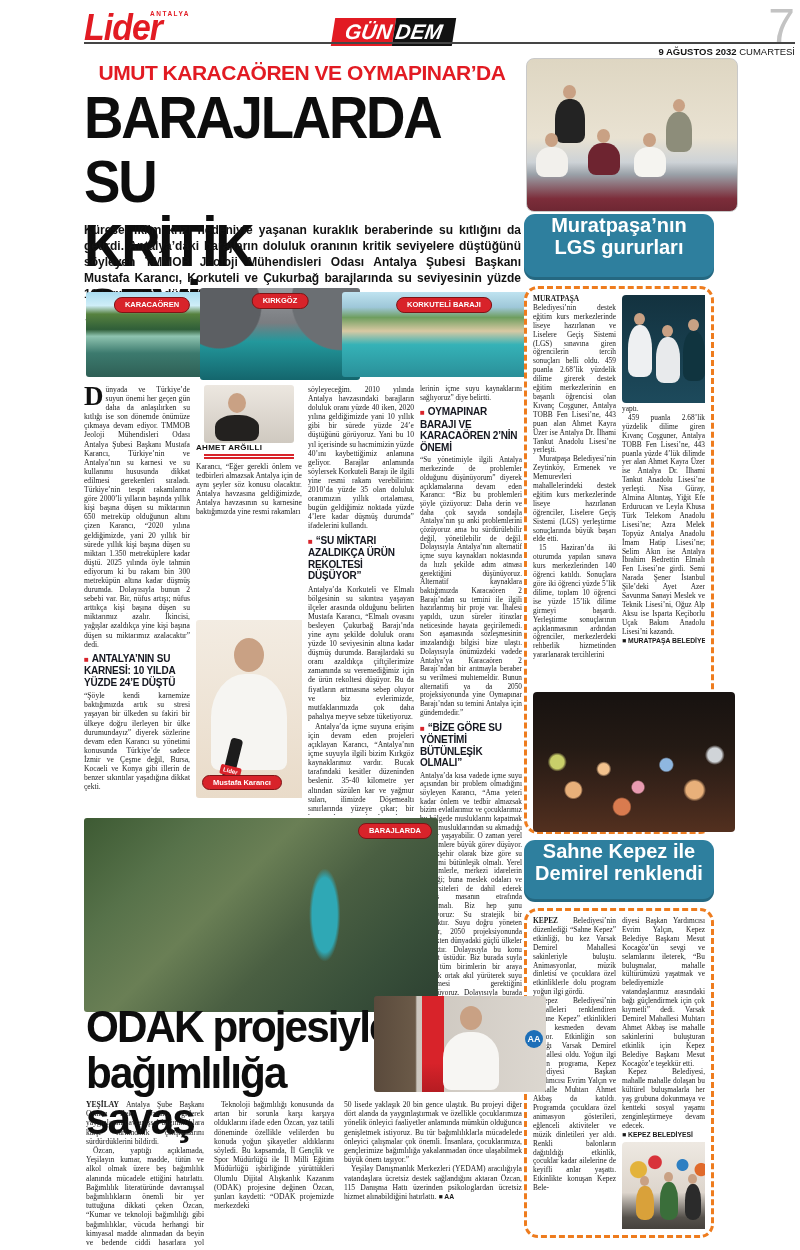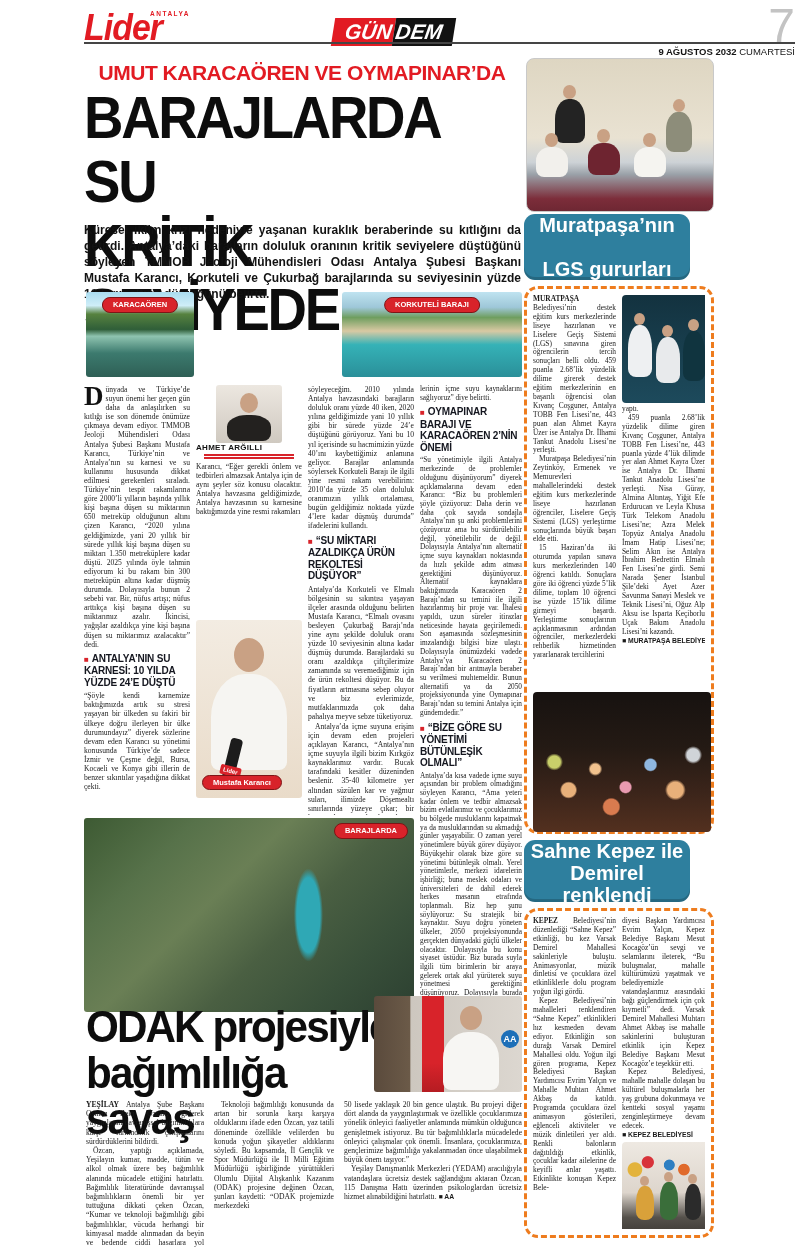--- a/index.html
+++ b/index.html
@@ -18,21 +18,21 @@
   .hrule{left:84px;top:42px;width:711px;height:2px;background:#454545;}
   .hdate{left:545px;top:46px;width:250px;text-align:right;font:700 9.5px "Liberation Sans",sans-serif;color:#141414;}
   .hdate .wd{font-weight:400;}
   
   .kicker{left:84px;top:62px;width:436px;text-align:center;color:#e21b23;
           font:900 21px/22px "Liberation Sans",sans-serif;letter-spacing:-.5px;}
   .hl{left:84px;top:86px;width:478px;font:900 60px/64px "Liberation Sans",sans-serif;
       color:#0d0d0d;letter-spacing:-2.5px;transform:scaleX(.91);transform-origin:left top;}
   .lead{left:84px;top:222px;width:437px;font:700 12px/16px "Liberation Sans",sans-serif;
         text-align:justify;color:#121212;}
-  .ph{overflow:hidden;border-radius:3px;}
+  .ph{overflow:hidden;border-radius:3px;padding-left:24px;}
   .pill{position:absolute;top:5px;left:50%;transform:translateX(-50%);background:#d8232a;color:#fff;
         font:700 7.5px/1 "Liberation Sans",sans-serif;padding:3px 10px;border-radius:9px;
         white-space:nowrap;border:1px solid #7e1416;z-index:3;}
   .pill.tr{left:auto;right:6px;transform:none;}
   .pill.bl{top:auto;bottom:8px;left:6px;transform:none;}
   .col{overflow:hidden;font-size:7.6px;line-height:9.1px;text-align:justify;}
   .col p{margin:0 0 1px 0;text-indent:7px;}
   .col p.ni{text-indent:0;}
   .dropcap{float:left;font:700 27px/23px "Liberation Serif",serif;margin:0 2px 0 0;color:#111;}
   .subhead{font:900 10px/11.5px "Liberation Sans",sans-serif;color:#14161f;margin:4px 0 3px 0;
@@ -68,23 +68,23 @@
   .stagebg{background:
       radial-gradient(circle at 15% 30%,#e3b33c 0 7%,transparent 8%),
       radial-gradient(circle at 30% 22%,#d8333a 0 6%,transparent 7%),
       radial-gradient(circle at 55% 25%,#2e7fc2 0 6%,transparent 7%),
       radial-gradient(circle at 72% 30%,#e06a2b 0 6%,transparent 7%),
       linear-gradient(180deg,#eee9e2 0%,#ddd5cc 55%,#55514b 82%,#3f3b37 100%);}
   .odakmanbg{background:linear-gradient(90deg,#5a4a3c 0%,#6b5a48 24%,#cdc7bf 25%,#dcd7d0 100%);}
   .p-head{position:absolute;border-radius:50%;background:#c9a184;}
   .p-body{position:absolute;border-radius:45% 45% 8px 8px;}
   
-  .tealbox{left:524px;width:166px;background:#2e7f9e;border-radius:11px;color:#fff;
+  .tealbox{left:524px;width:190px;background:#2e7f9e;border-radius:11px;color:#fff;
            text-align:center;font:700 20px/22px "Liberation Sans",sans-serif;
-           box-shadow:inset 0 -3px 0 rgba(0,0,0,.18);display:flex;flex-direction:column;justify-content:space-between;}
+           box-shadow:inset 0 -3px 0 rgba(0,0,0,.18);display:flex;flex-direction:column;justify-content:flex-start;}
   .obox{left:524px;width:190px;border:3px dashed #ee7c1e;border-radius:14px;box-sizing:border-box;
         padding:6px 6px 4px;background:#fff;}
   .sbcols{display:flex;gap:6px;overflow:hidden;}
   .sbcol{width:86px;overflow:hidden;font-size:7.4px;line-height:8.9px;text-align:justify;}
   .sbcol p{margin:0;text-indent:6px;}
   .sbcol p.ni{text-indent:0;}
   
   .odakhl{left:86px;top:1004px;width:330px;font:900 44px/46px "Liberation Sans",sans-serif;
           color:#0d0d0d;letter-spacing:-2px;transform:scaleX(.96);transform-origin:left top;}
   .bcol{top:1100px;height:148px;overflow:hidden;font-size:7.6px;line-height:9.2px;text-align:justify;}
@@ -111,20 +111,23 @@
 
   <div class="abs kicker">UMUT KARACAÖREN VE OYMAPINAR’DA</div>
   <div class="abs hl">
     <div>BARAJLARDA SU</div>
     <div>KRİTİK SEVİYEDE</div>
   </div>
   <div class="abs lead">Küresel iklim krizi nedeniyle yaşanan kuraklık beraberinde su kıtlığını da getirdi. Antalya’daki barajların doluluk oranının kritik seviyelere düştüğünü söyleyen TMMOB Jeoloji Mühendisleri Odası Antalya Şubesi Başkanı Mustafa Karancı, Korkuteli ve Çukurbağ barajlarında su seviyesinin yüzde 10’ların altına düştüğünü belirtti.</div>
 
   <div class="abs ph karacaoren" style="left:86px;top:292px;width:108px;height:85px;">
     <span class="pill">KARACAÖREN</span>
+  </div>
+  <div class="abs ph kirkgoz" style="left:200px;top:288px;width:136px;height:92px;">
+    <span class="pill">KIRKGÖZ</span>
   </div>
   <div class="abs ph korkuteli" style="left:342px;top:292px;width:180px;height:85px;">
     <span class="pill">KORKUTELİ BARAJI</span>
   </div>
 
   <div class="abs col" style="left:84px;top:385px;width:106px;height:430px;">
     <p class="ni"><span class="dropcap">D</span><span>ünyada ve Türkiye’de suyun önemi her geçen gün daha da anlaşılırken su kıtlığı ise son dönemde önümüze çıkmaya devam ediyor. TMMOB Jeoloji Mühendisleri Odası Antalya Şubesi Başkanı Mustafa Karancı, Türkiye’nin ve Antalya’nın su karnesi ve su kullanımı hususunda dikkat edilmesi gerekenleri sıraladı. Türkiye’nin tespit rakamlarına göre 2000’li yılların başında yıllık kişi başına düşen su miktarının 650 metreküp olduğunun altını çizen Karancı, “2020 yılına geldiğimizde, yani 20 yıllık bir sürede yıllık kişi başına düşen su miktarı 1.350 metreküplere kadar düştü. 2025 yılında öyle tahmin ediyorum ki bu rakam bin 300 metreküpün altına kadar düşmüş durumda. Dolayısıyla bunun 2 sebebi var. Bir, nüfus artışı; nüfus arttıkça kişi başına düşen su miktarımız azalır. İkincisi, yağışlar azaldıkça yine kişi başına düşen su miktarımız azalacaktır” dedi.</span></p>
     <div class="subhead">ANTALYA’NIN SU KARNESİ: 10 YILDA YÜZDE 24’E DÜŞTÜ</div>
     <p class="ni">“Şöyle kendi karnemize baktığımızda artık su stresi yaşayan bir ülkeden su fakiri bir ülkeye doğru ilerleyen bir ülke durumundayız” diyerek sözlerine devam eden Karancı su yönetimi konusunda Türkiye’de sadece İzmir ve Çeşme değil, Bursa, Kocaeli ve Konya gibi illerin de benzer sıkıntılar yaşadığına dikkat çekti.</p>
   </div>

